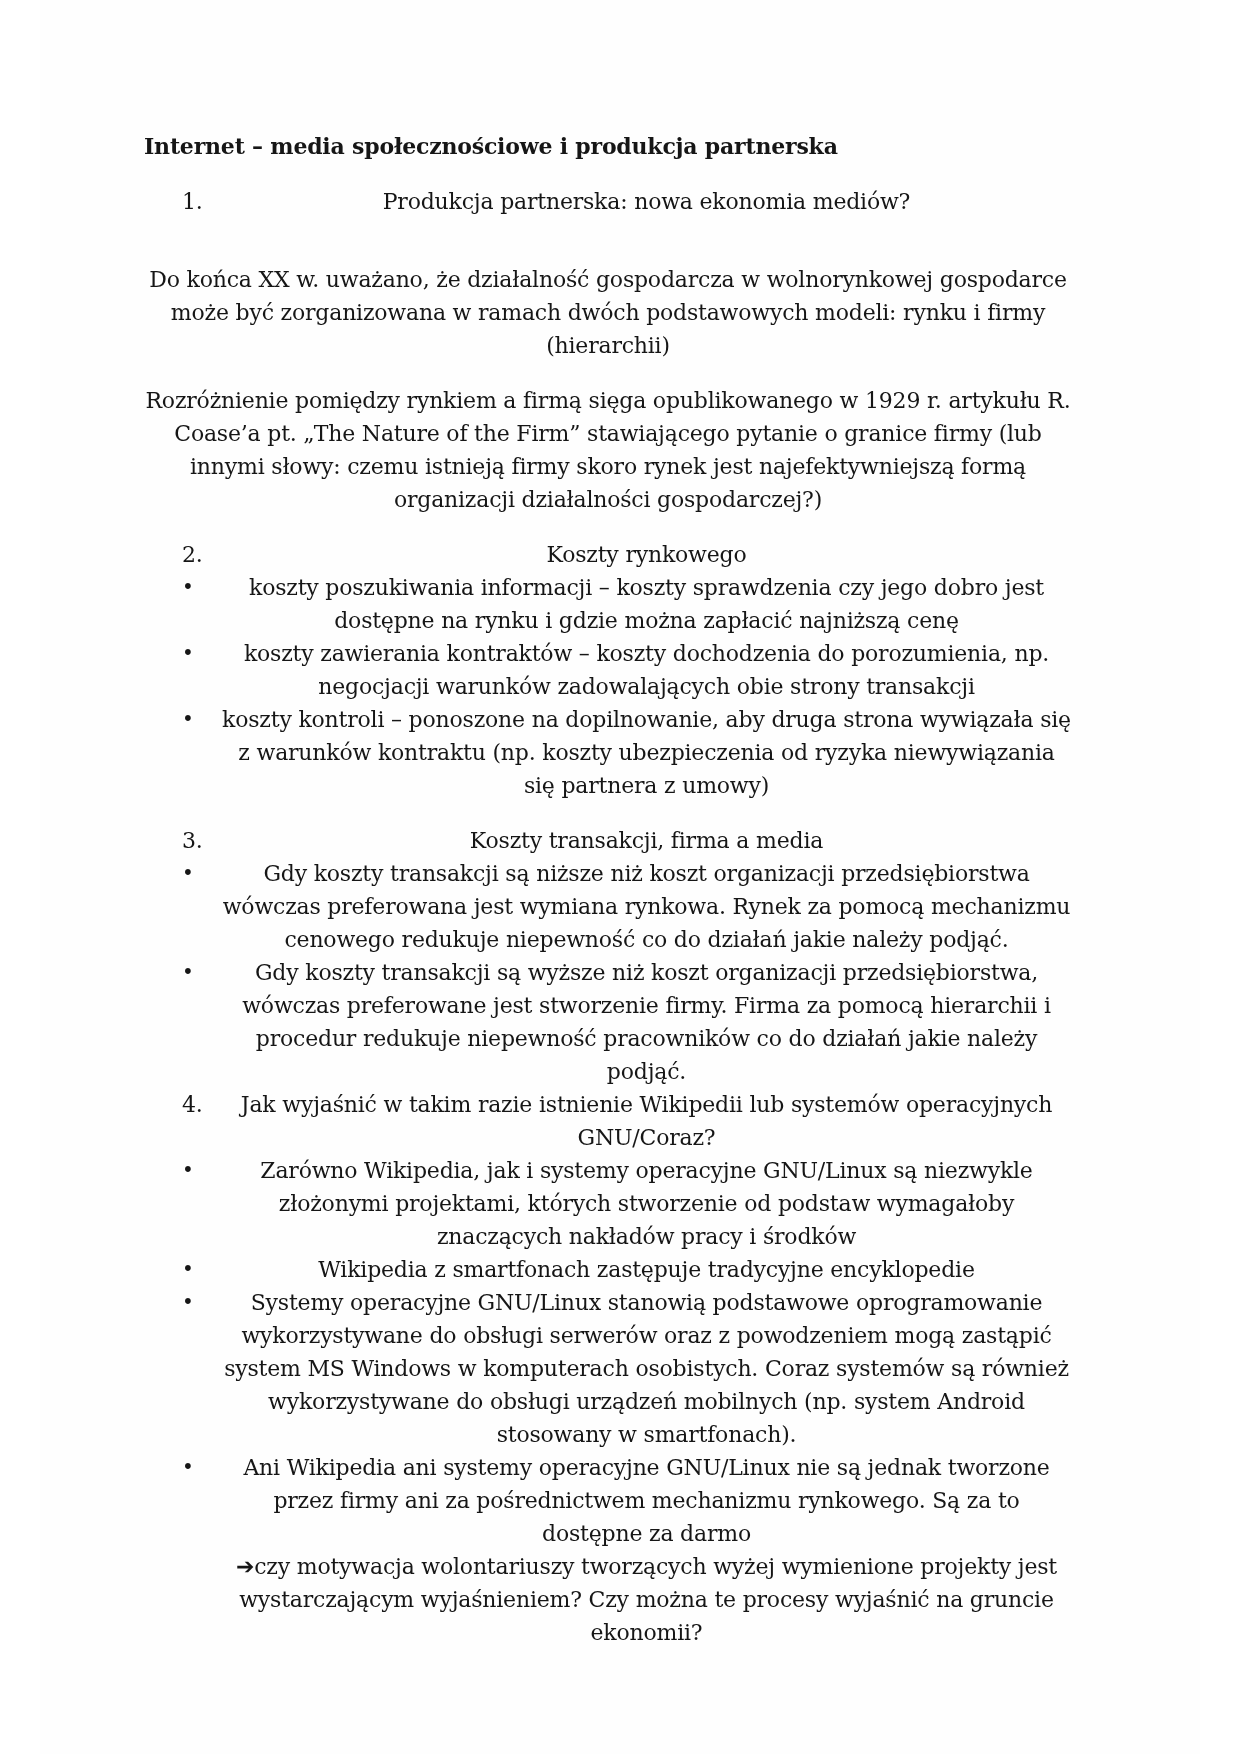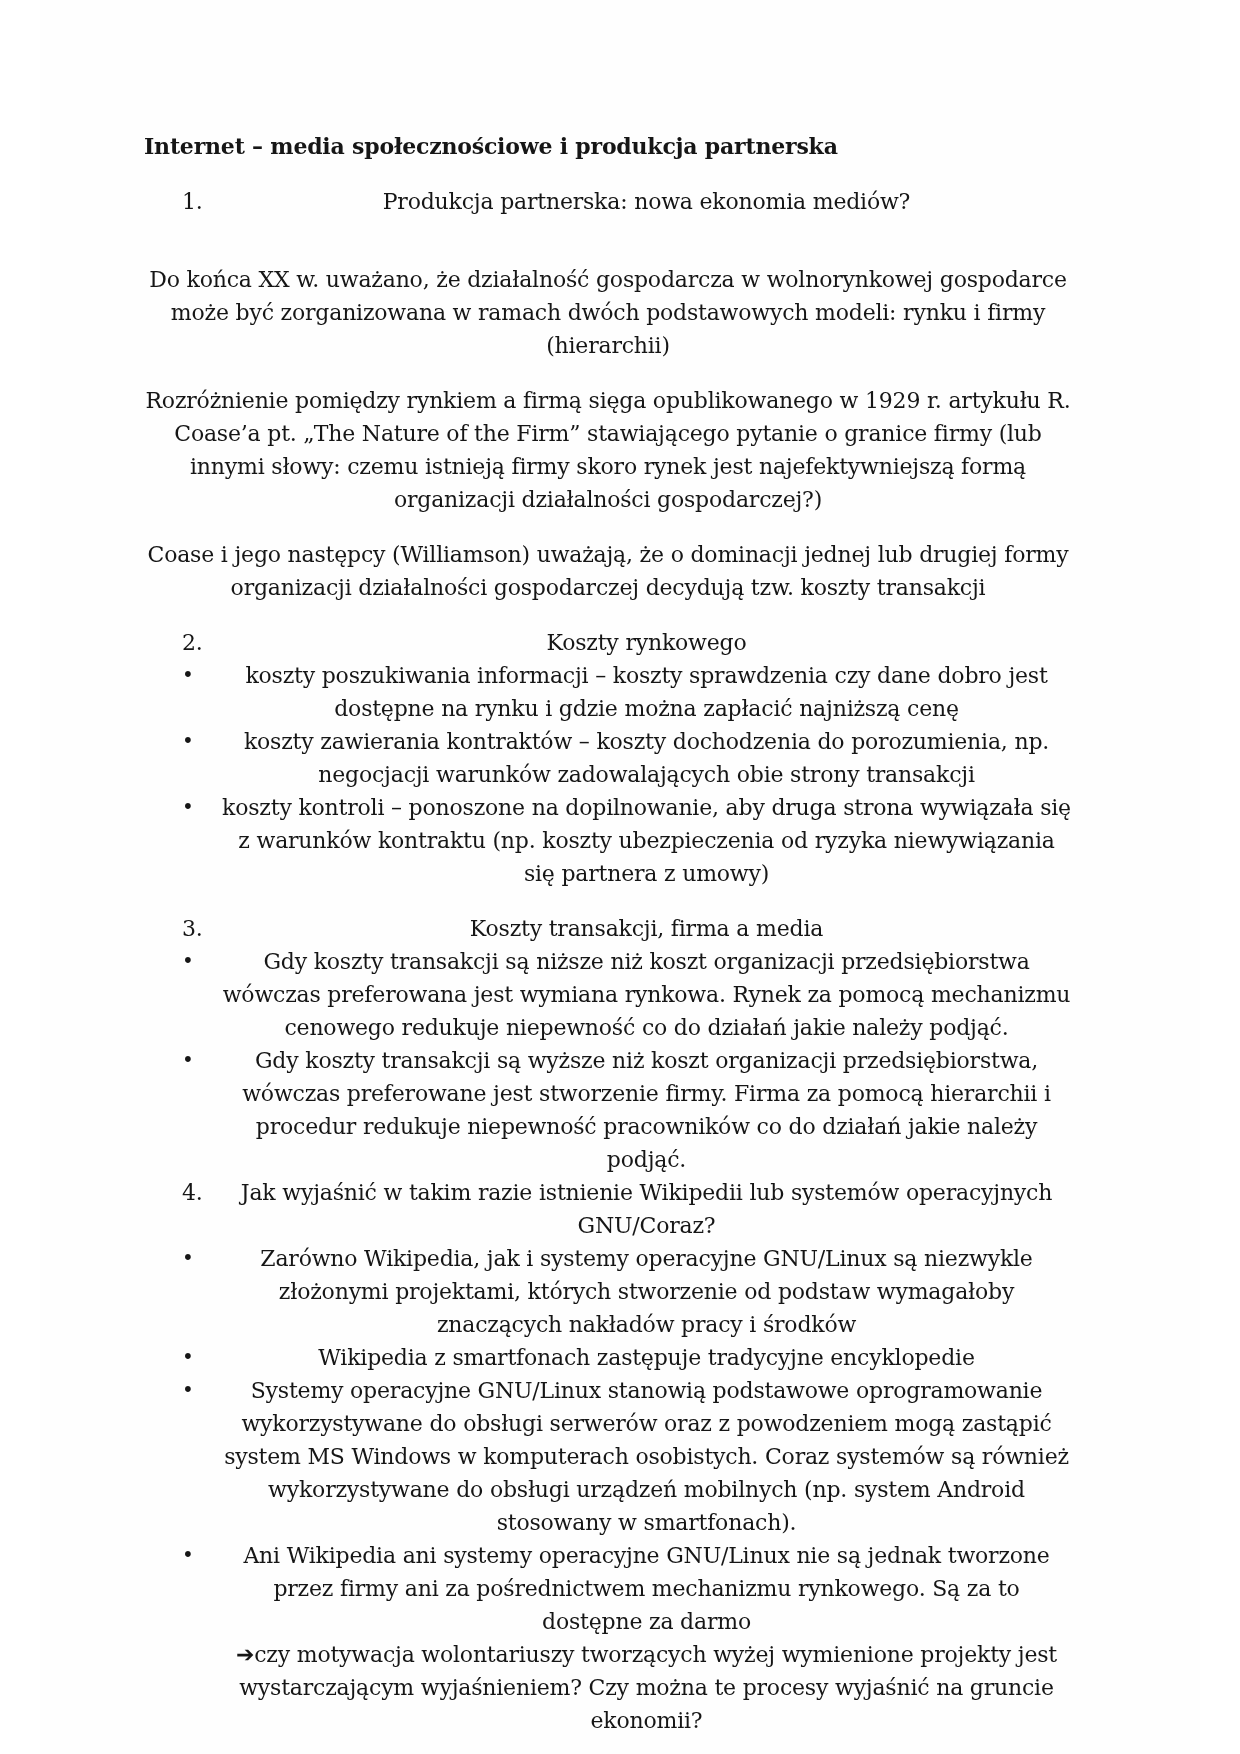--- a/index.html
+++ b/index.html
@@ -59,30 +59,29 @@
 
   <div class="li mb-45">
     <span class="marker">1.</span>
     <span class="li-text">Produkcja partnerska: nowa ekonomia mediów?</span>
   </div>
 
   <div class="para">Do końca XX w. uważano, że działalność gospodarcza w wolnorynkowej gospodarce może być zorganizowana w ramach dwóch podstawowych modeli: rynku i firmy (hierarchii)</div>
 
   <div class="para">Rozróżnienie pomiędzy rynkiem a firmą sięga opublikowanego w 1929 r. artykułu R. Coase’a pt. „The Nature of the Firm” stawiającego pytanie o granice firmy (lub innymi słowy: czemu istnieją firmy skoro rynek jest najefektywniejszą formą organizacji działalności gospodarczej?)</div>
 
-  <div class="para">Coase i jego następcy (Williamson) uważają, że o dominacji jednej lub drugiej formy organizacji działalności gospodarczej decydują tzw. koszty transakcji</div>
 
   <div class="li">
     <span class="marker">2.</span>
     <span class="li-text">Koszty rynkowego</span>
   </div>
 
   <div class="li">
     <span class="marker bullet-m">•</span>
-    <span class="li-text">koszty poszukiwania informacji – koszty sprawdzenia czy dane dobro jest dostępne na rynku i gdzie można zapłacić najniższą cenę</span>
+    <span class="li-text">koszty poszukiwania informacji – koszty sprawdzenia czy jego dobro jest dostępne na rynku i gdzie można zapłacić najniższą cenę</span>
   </div>
 
   <div class="li">
     <span class="marker bullet-m">•</span>
     <span class="li-text">koszty zawierania kontraktów – koszty dochodzenia do porozumienia, np. negocjacji warunków zadowalających obie strony transakcji</span>
   </div>
 
   <div class="li mb-22">
     <span class="marker bullet-m">•</span>
     <span class="li-text">koszty kontroli – ponoszone na dopilnowanie, aby druga strona wywiązała się z warunków kontraktu (np. koszty ubezpieczenia od ryzyka niewywiązania się partnera z umowy)</span>

